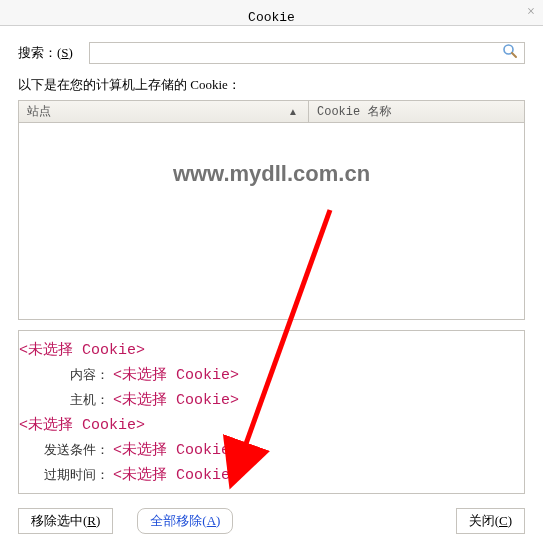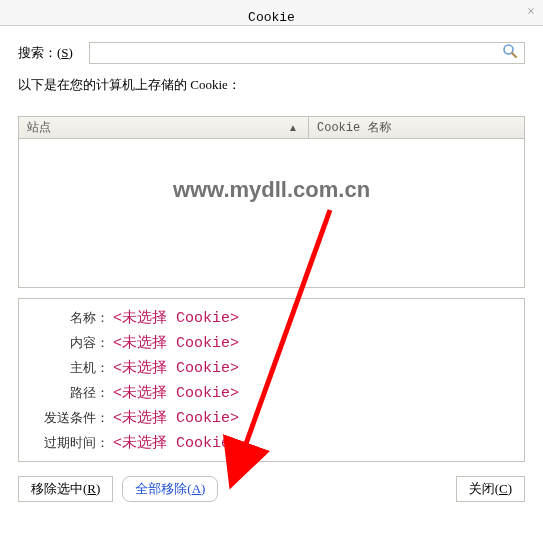--- a/index.html
+++ b/index.html
@@ -57,23 +57,23 @@
     padding-right: 6px;
   }
   .search-icon {
     width: 16px; height: 16px;
   }
   .stored-label {
     margin-top: 12px;
     font-size: 13px;
   }
   .table {
-    margin-top: 22px;
-    border: 1px solid #c6c3bd;
-    height: 172px;
+    margin-top: 6px;
+    border: 1px solid #c6c3bd;
+    height: 220px;
     background: #fff;
   }
   .thead {
     height: 22px;
     background: linear-gradient(#f6f4f0, #eceae4);
     display: flex;
     align-items: center;
     border-bottom: 1px solid #c6c3bd;
   }
   .th {
@@ -130,21 +130,21 @@
     font-size: 13px;
   }
   .detail-value {
     color: #be185d;
     font-family: "Courier New", monospace;
     font-size: 15px;
   }
   .button-row {
     margin-top: 14px;
     display: flex;
-    gap: 9px;
+    gap: 24px;
   }
   .btn {
     border: 1px solid #c6c3bd;
     background: #fff;
     height: 26px;
     padding: 0 12px;
     display: flex;
     align-items: center;
     font-size: 13px;
     cursor: pointer;
@@ -198,33 +198,31 @@
         <span class="mono">Cookie 名称</span>
       </div>
     </div>
     <div class="table-body">
       <div class="watermark">www.mydll.com.cn</div>
     </div>
   </div>
 
   <div class="details">
     <div class="detail-row">
-      <div class="detail-label">名称：</div>
       <div class="detail-value">&lt;未选择 Cookie&gt;</div>
     </div>
     <div class="detail-row">
       <div class="detail-label">内容：</div>
       <div class="detail-value">&lt;未选择 Cookie&gt;</div>
     </div>
     <div class="detail-row">
       <div class="detail-label">主机：</div>
       <div class="detail-value">&lt;未选择 Cookie&gt;</div>
     </div>
     <div class="detail-row">
-      <div class="detail-label">路径：</div>
       <div class="detail-value">&lt;未选择 Cookie&gt;</div>
     </div>
     <div class="detail-row">
       <div class="detail-label">发送条件：</div>
       <div class="detail-value">&lt;未选择 Cookie&gt;</div>
     </div>
     <div class="detail-row">
       <div class="detail-label">过期时间：</div>
       <div class="detail-value">&lt;未选择 Cookie&gt;</div>
     </div>

